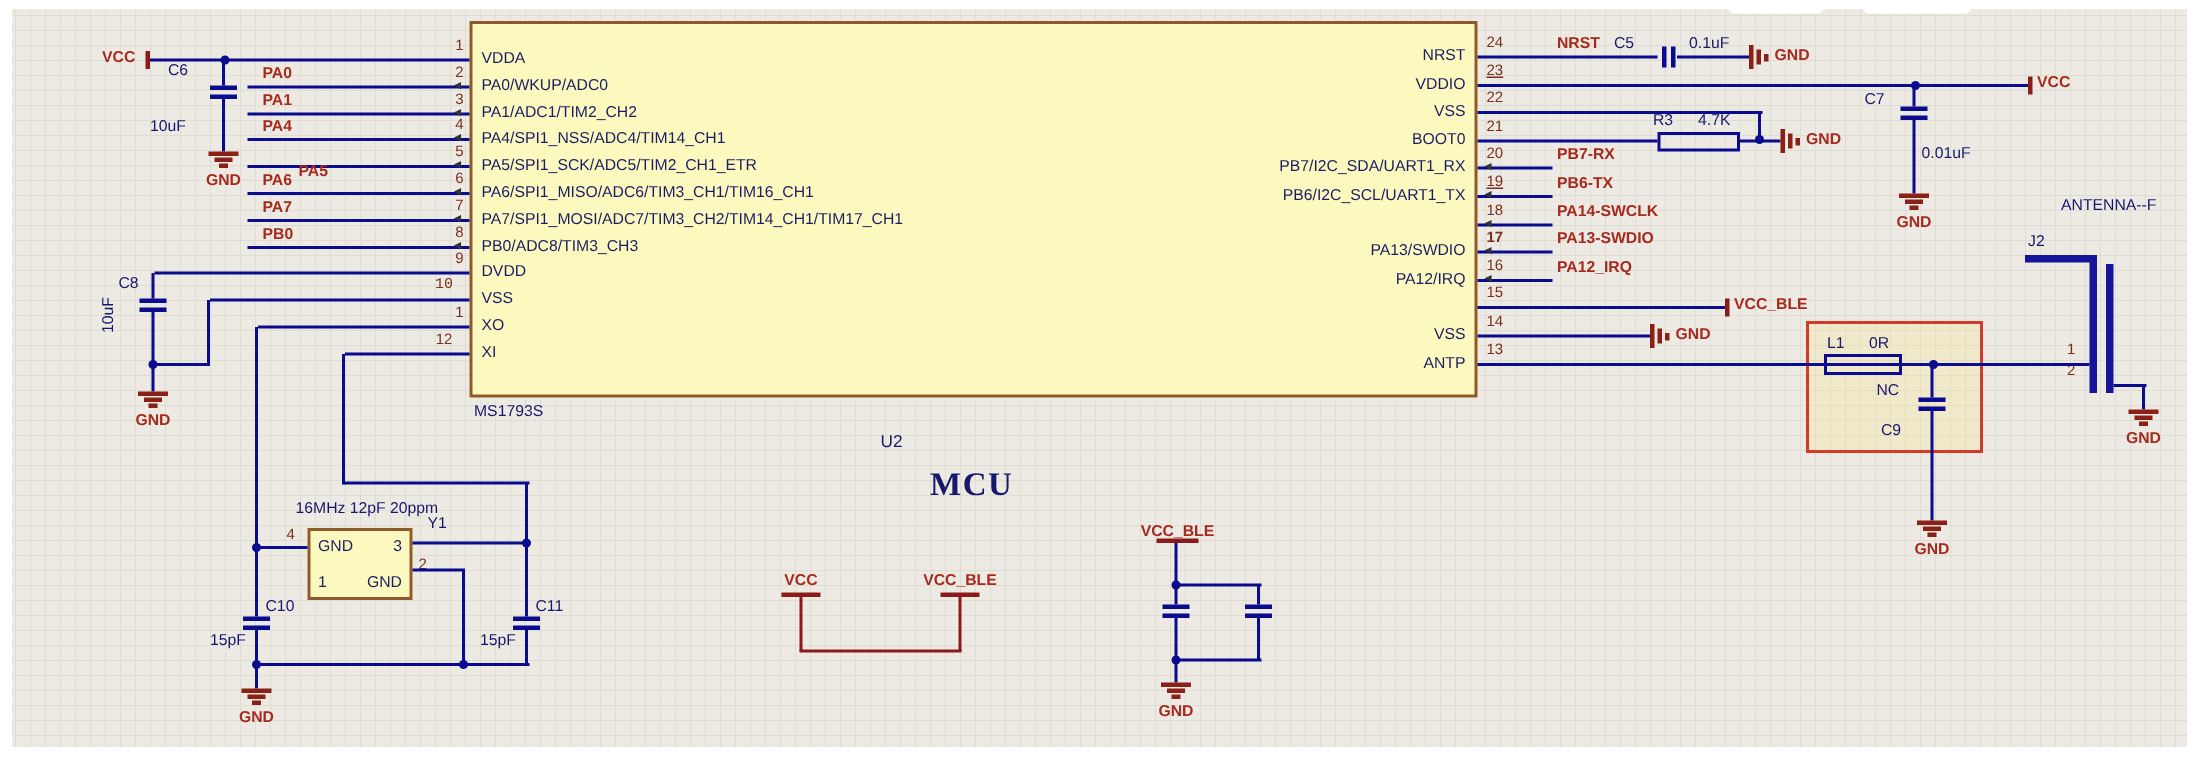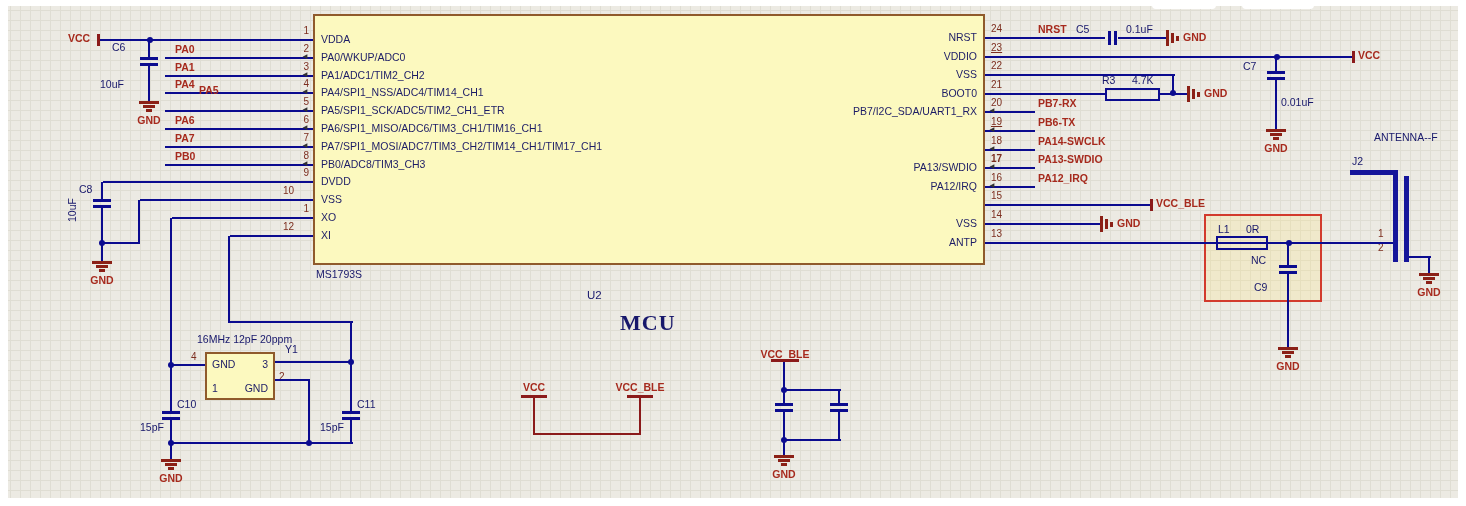--- a/index.html
+++ b/index.html
@@ -136,48 +136,48 @@
     <div class="t net" style="left: 175px; top: 61px;">PA1</div>
     <div class="t io" style="left: 301px; top: 71px;">◄</div>
     <div class="wh" style="left: 165px; top: 92px; width: 148px;"></div>
     <div class="t num" style="left: 283px; top: 78px; width: 26px; text-align: right;">4</div>
     <div class="t name" style="left: 321px; top: 86px;">PA4/SPI1_NSS/ADC4/TIM14_CH1</div>
     <div class="t net" style="left: 175px; top: 78px;">PA4</div>
     <div class="t io" style="left: 301px; top: 88px;">◄</div>
     <div class="wh" style="left: 165px; top: 110px; width: 148px;"></div>
     <div class="t num" style="left: 283px; top: 96px; width: 26px; text-align: right;">5</div>
     <div class="t name" style="left: 321px; top: 104px;">PA5/SPI1_SCK/ADC5/TIM2_CH1_ETR</div>
-    <div class="t net" style="left: 175px; top: 84px; padding-left: 24px;">PA5</div>
+    <div class="t net" style="left: 175px; top: 108px; padding-left: 24px;">PA5</div>
     <div class="t io" style="left: 301px; top: 106px;">◄</div>
     <div class="wh" style="left: 165px; top: 128px; width: 148px;"></div>
     <div class="t num" style="left: 283px; top: 114px; width: 26px; text-align: right;">6</div>
     <div class="t name" style="left: 321px; top: 122px;">PA6/SPI1_MISO/ADC6/TIM3_CH1/TIM16_CH1</div>
     <div class="t net" style="left: 175px; top: 114px;">PA6</div>
     <div class="t io" style="left: 301px; top: 124px;">◄</div>
     <div class="wh" style="left: 165px; top: 146px; width: 148px;"></div>
     <div class="t num" style="left: 283px; top: 132px; width: 26px; text-align: right;">7</div>
     <div class="t name" style="left: 321px; top: 140px;">PA7/SPI1_MOSI/ADC7/TIM3_CH2/TIM14_CH1/TIM17_CH1</div>
     <div class="t net" style="left: 175px; top: 132px;">PA7</div>
     <div class="t io" style="left: 301px; top: 142px;">◄</div>
     <div class="wh" style="left: 165px; top: 164px; width: 148px;"></div>
     <div class="t num" style="left: 283px; top: 150px; width: 26px; text-align: right;">8</div>
     <div class="t name" style="left: 321px; top: 158px;">PB0/ADC8/TIM3_CH3</div>
     <div class="t net" style="left: 175px; top: 150px;">PB0</div>
     <div class="t io" style="left: 301px; top: 160px;">◄</div>
     <div class="wh" style="left: 103px; top: 181px; width: 210px;"></div>
     <div class="t num" style="left: 283px; top: 167px; width: 26px; text-align: right;">9</div>
     <div class="t name" style="left: 321px; top: 175px;">DVDD</div>
     <div class="wh" style="left: 140px; top: 199px; width: 173px;"></div>
-    <div class="t num" style="left: 283px; top: 185px; width: 26px; text-align: left;">10</div>
+    <div class="t num" style="left: 283px; top: 185px; width: 26px; text-align: center; font-family: Liberation Mono, monospace;">10</div>
     <div class="t name" style="left: 321px; top: 193px;">VSS</div>
     <div class="wh" style="left: 172px; top: 217px; width: 141px;"></div>
     <div class="t num" style="left: 283px; top: 203px; width: 26px; text-align: right;">1</div>
     <div class="t name" style="left: 321px; top: 211px;">XO</div>
     <div class="wh" style="left: 230px; top: 235px; width: 83px;"></div>
-    <div class="t num" style="left: 283px; top: 221px; width: 26px; text-align: left;">12</div>
+    <div class="t num" style="left: 283px; top: 221px; width: 26px; text-align: center;">12</div>
     <div class="t name" style="left: 321px; top: 229px;">XI</div>
     <div class="wh" style="left: 985px; top: 37px; width: 120px;"></div>
     <div class="t num" style="left: 991px; top: 23px; width: 26px;">24</div>
     <div class="t name" style="left: 633px; top: 31px; width: 344px; text-align: right;">NRST</div>
     <div class="t net" style="left: 1038px; top: 23px;">NRST</div>
     <div class="wh" style="left: 985px; top: 56px; width: 367px;"></div>
     <div class="t num" style="left: 991px; top: 42px; width: 26px; text-decoration: underline;">23</div>
     <div class="t name" style="left: 633px; top: 50px; width: 344px; text-align: right;">VDDIO</div>
     <div class="wh" style="left: 985px; top: 74px; width: 190px;"></div>
     <div class="t num" style="left: 991px; top: 60px; width: 26px;">22</div>
@@ -185,20 +185,21 @@
     <div class="wh" style="left: 985px; top: 93px; width: 120px;"></div>
     <div class="t num" style="left: 991px; top: 79px; width: 26px;">21</div>
     <div class="t name" style="left: 633px; top: 87px; width: 344px; text-align: right;">BOOT0</div>
     <div class="wh" style="left: 985px; top: 111px; width: 50px;"></div>
     <div class="t num" style="left: 991px; top: 97px; width: 26px;">20</div>
     <div class="t name" style="left: 633px; top: 105px; width: 344px; text-align: right;">PB7/I2C_SDA/UART1_RX</div>
     <div class="t net" style="left: 1038px; top: 97px;">PB7-RX</div>
     <div class="t io" style="left: 988px; top: 107px;">◄</div>
     <div class="wh" style="left: 985px; top: 130px; width: 50px;"></div>
     <div class="t num" style="left: 991px; top: 116px; width: 26px; text-decoration: underline;">19</div>
+    <div class="t name" style="left: 633px; top: 124px; width: 344px; text-align: right;">PB6/I2C_SCL/UART1_TX</div>
     <div class="t net" style="left: 1038px; top: 116px;">PB6-TX</div>
     <div class="t io" style="left: 988px; top: 126px;">◄</div>
     <div class="wh" style="left: 985px; top: 149px; width: 50px;"></div>
     <div class="t num" style="left: 991px; top: 135px; width: 26px;">18</div>
     <div class="t net" style="left: 1038px; top: 135px;">PA14-SWCLK</div>
     <div class="t io" style="left: 988px; top: 145px;">◄</div>
     <div class="wh" style="left: 985px; top: 167px; width: 50px;"></div>
     <div class="t num" style="left: 991px; top: 153px; width: 26px; font-weight: bold;">17</div>
     <div class="t name" style="left: 633px; top: 161px; width: 344px; text-align: right;">PA13/SWDIO</div>
     <div class="t net" style="left: 1038px; top: 153px; text-align: center;">PA13-SWDIO</div>

